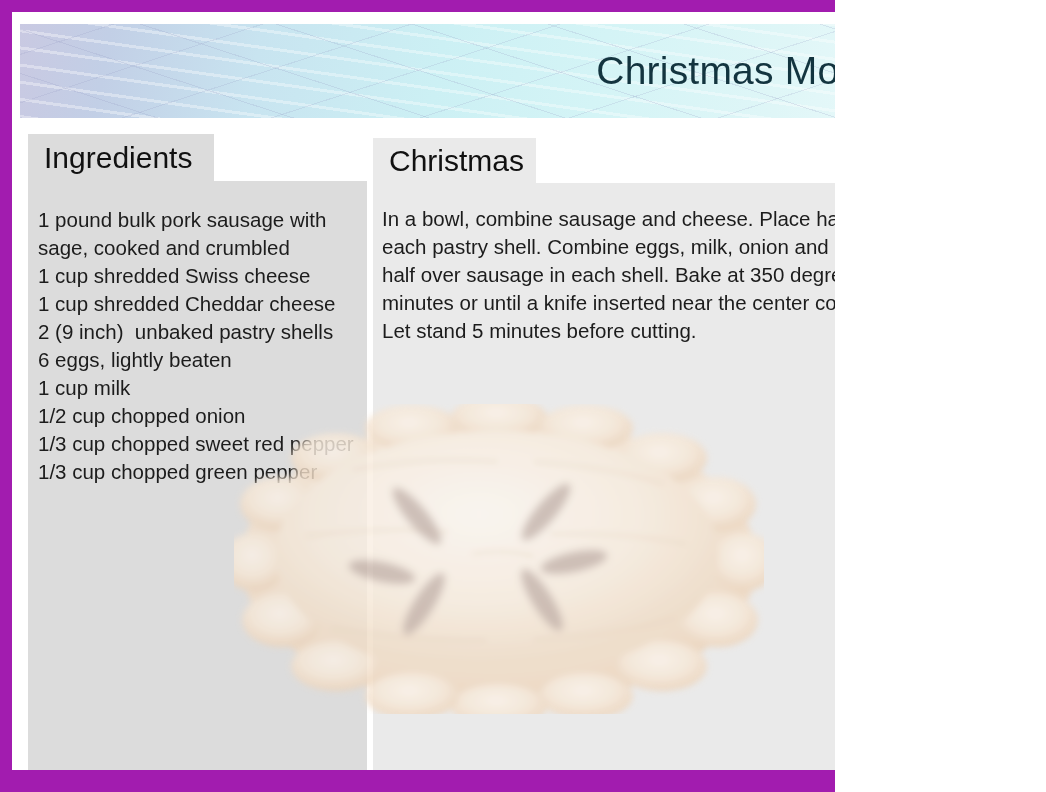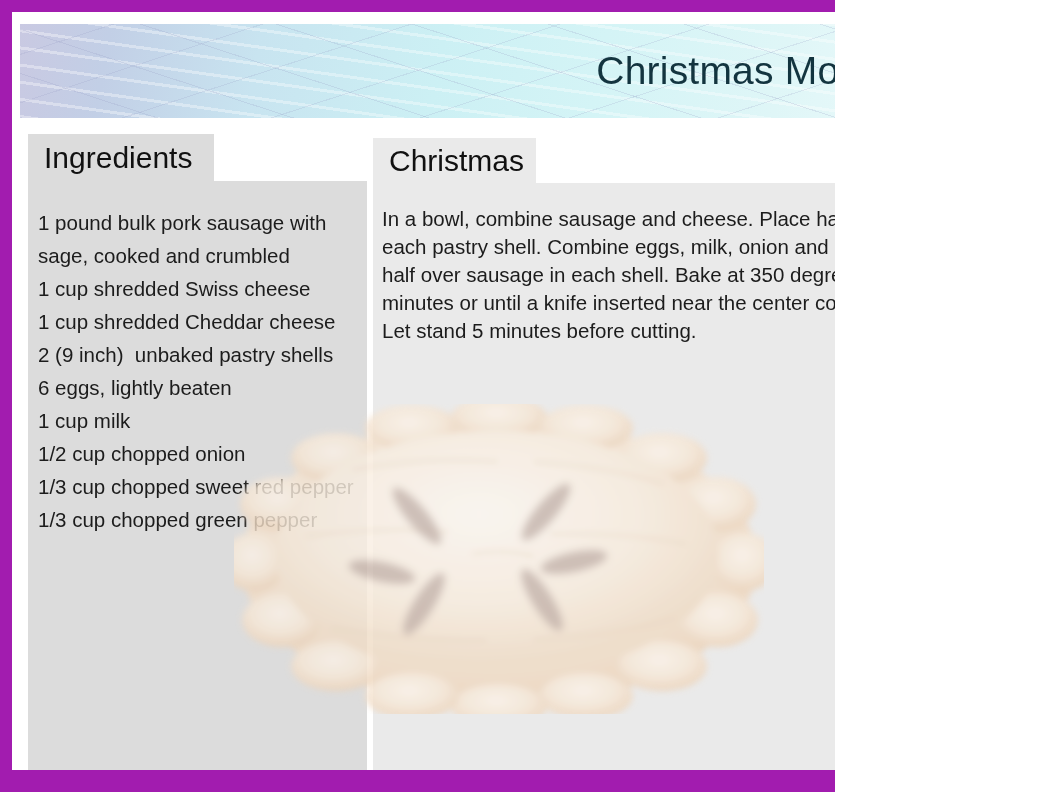--- a/index.html
+++ b/index.html
@@ -119,21 +119,21 @@
     left: 361px;
     top: 171px;
     width: 642px;
     height: 599px;
     background: #eaeaea;
     padding: 22px 14px 0 9px;
   }
 
   .body-text {
     font-size: 20.5px;
-    line-height: 33px;
+    line-height: 28px;
     color: #1c1c1c;
     white-space: pre-wrap;
   }
 
   #directions-text { line-height: 28px; }
 
   
   #pie-illustration {
     position: absolute;
     left: 222px;

